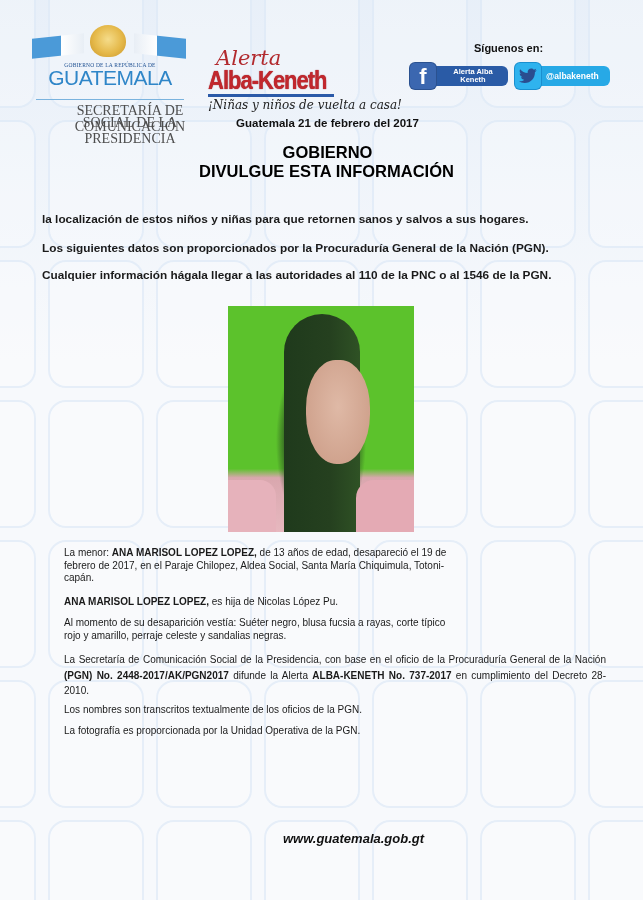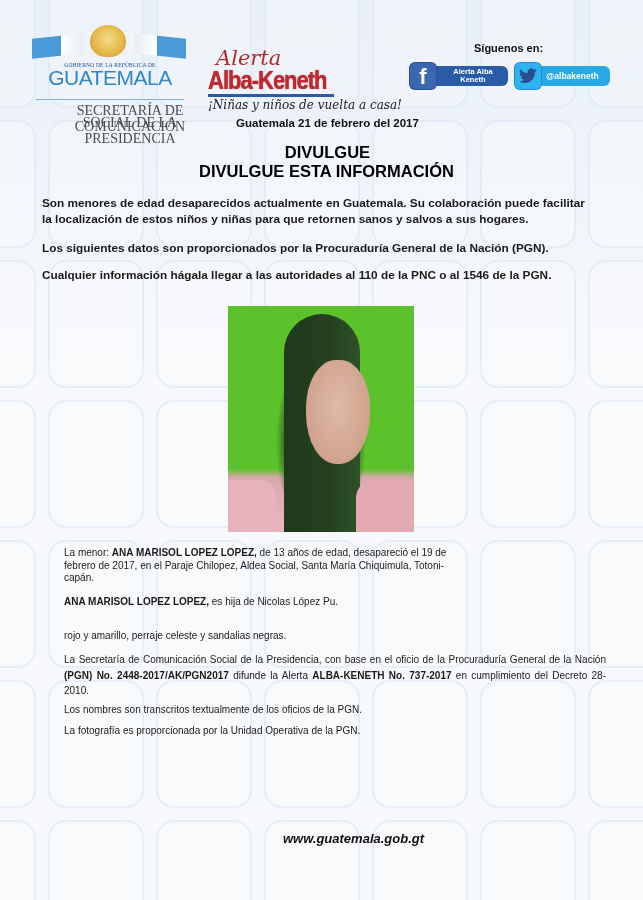--- a/index.html
+++ b/index.html
@@ -192,25 +192,25 @@
   <div class="social-tw">
     <div class="tw-icon">
       <svg width="18" height="16" viewBox="0 0 24 20">
         <path fill="#2a4d8f" d="M23.6 2.3c-.9.4-1.8.6-2.8.8 1-.6 1.8-1.6 2.1-2.7-.9.6-2 1-3.1 1.2C19 .6 17.7 0 16.3 0c-2.7 0-4.8 2.2-4.8 4.8 0 .4 0 .8.1 1.1C7.5 5.7 3.9 3.8 1.6.9c-.4.7-.7 1.6-.7 2.4 0 1.7.9 3.2 2.2 4-.8 0-1.5-.2-2.2-.6v.1c0 2.3 1.7 4.3 3.9 4.7-.4.1-.8.2-1.3.2-.3 0-.6 0-.9-.1.6 1.9 2.4 3.3 4.5 3.4-1.7 1.3-3.7 2.1-6 2.1H0c2.1 1.4 4.7 2.2 7.4 2.2 8.9 0 13.8-7.4 13.8-13.8v-.6c.9-.7 1.8-1.5 2.4-2.6z"></path>
       </svg>
     </div>
     <div class="tw-label">@albakeneth</div>
   </div>
 
   <div class="date">Guatemala 21 de febrero del 2017</div>
-  <div class="title1">DIVULGUE</div>
+  <div class="title1">GOBIERNO</div>
   <div class="title2">DIVULGUE ESTA INFORMACIÓN</div>
 
   <div class="intro intro-1">
-    <span>Son menores de edad desaparecidos actualmente en Guatemala. Su colaboración puede facilitar</span><br>
+    <br>
     <span>la localización de estos niños y niñas para que retornen sanos y salvos a sus hogares.</span>
   </div>
   <div class="intro intro-2">Los siguientes datos son proporcionados por la Procuraduría General de la Nación (PGN).</div>
   <div class="intro intro-3">Cualquier información hágala llegar a las autoridades al 110 de la PNC o al 1546 de la PGN.</div>
 
   <div class="photo">
     <div class="photo-hair"></div>
     <div class="photo-face"></div>
     <div class="photo-shirt-l"></div>
     <div class="photo-shirt-r"></div>
@@ -220,21 +220,21 @@
     <span>La menor: </span><b>ANA MARISOL LOPEZ LOPEZ,</b><span> de 13 años de edad, desapareció el 19 de</span><br>
     <span>febrero de 2017, en el Paraje Chilopez, Aldea Social, Santa María Chiquimula, Totoni-</span><br>
     <span>capán.</span>
   </div>
 
   <div class="body-text p-2">
     <b>ANA MARISOL LOPEZ LOPEZ,</b><span> es hija de Nicolas López Pu.</span>
   </div>
 
   <div class="body-text p-3">
-    <br>
+    <span>Al momento de su desaparición vestía: Suéter negro, blusa fucsia a rayas, corte típico</span><br>
     <span>rojo y amarillo, perraje celeste y sandalias negras.</span>
   </div>
 
   <div class="body-text p-4">
     <span>La Secretaría de Comunicación Social de la Presidencia, con base en el oficio de la Procuraduría General de la Nación </span><b>(PGN) No. 2448-2017/AK/PGN2017</b><span> difunde la Alerta </span><b>ALBA-KENETH No. 737-2017</b><span> en cumplimiento del Decreto 28-2010.</span>
   </div>
 
   <div class="body-text p-5">Los nombres son transcritos textualmente de los oficios de la PGN.</div>
   <div class="body-text p-6">La fotografía es proporcionada por la Unidad Operativa de la PGN.</div>
 

